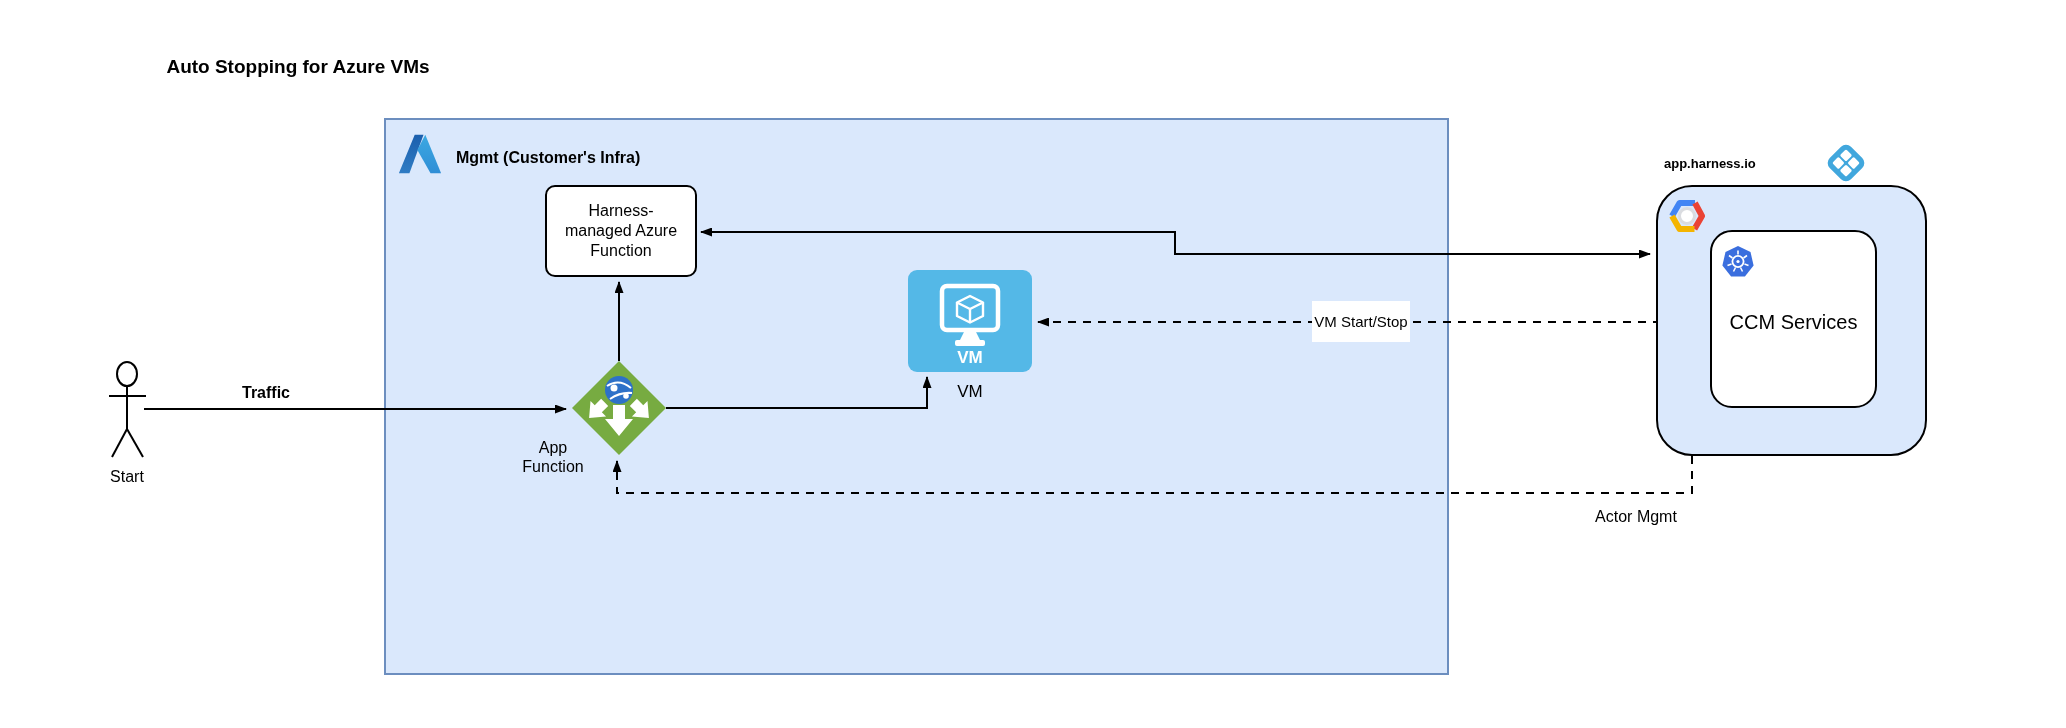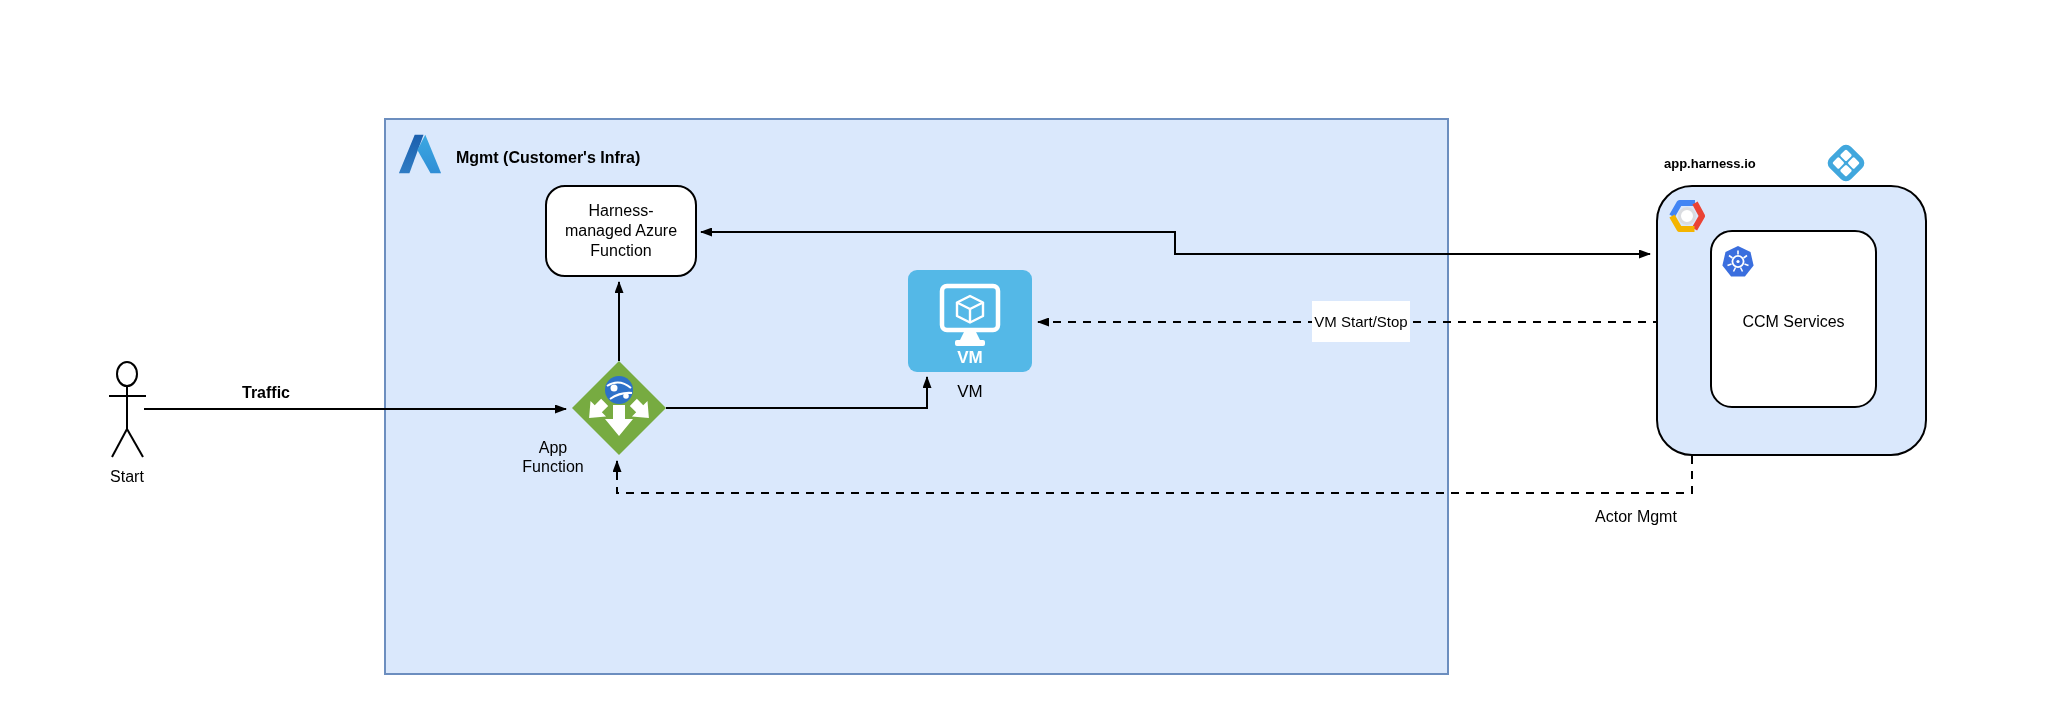--- a/index.html
+++ b/index.html
@@ -22,37 +22,38 @@
   .harness-box{
     position:absolute;left:1656px;top:185px;width:271px;height:271px;
     background:#dae8fc;border:2px solid #000;border-radius:36px;box-sizing:border-box;
   }
   .ccm-box{
     position:absolute;left:1710px;top:230px;width:167px;height:178px;
     background:#ffffff;border:2px solid #000;border-radius:22px;box-sizing:border-box;
   }
   .fn-box{
     position:absolute;left:545px;top:185px;width:152px;height:92px;
-    background:#ffffff;border:2px solid #000;border-radius:20px;box-sizing:border-box;
+    background:#ffffff;border:2px solid #000;border-radius:10px;box-sizing:border-box;
     display:flex;align-items:center;justify-content:center;
   }
   .fn-box .inner{width:118px;text-align:center;font-size:16px;line-height:20px;}
   .vm-box{
     position:absolute;left:908px;top:270px;width:124px;height:102px;
     background:#54b8e7;border-radius:9px;
   }
   .halo{background:#ffffff;padding:12px 2px;}
   svg{display:block;}
   .layer{position:absolute;left:0;top:0;}
 </style>
 </head>
 <body>
 
 <div id="canvas">
 
+  <div class="lbl bold" style="left:158px;top:55px;width:280px;font-size:19px;line-height:24px;">Auto Stopping for Azure VMs</div>
 
   <div class="azure-box"></div>
 
   <div class="harness-box"></div>
   <div class="ccm-box"></div>
 
   <svg class="layer" width="2066" height="728" viewBox="0 0 2066 728">
     <defs>
       <marker id="arr" viewBox="0 0 12 9" markerWidth="12" markerHeight="9" refX="11" refY="4.5" orient="auto-start-reverse" markerUnits="userSpaceOnUse">
         <path d="M0,0 L12,4.5 L0,9 Z" fill="#000"></path>
@@ -176,15 +177,15 @@
       <line x1="22.5" y1="13" x2="26" y2="10.5"></line>
       <line x1="23.5" y1="19" x2="27.5" y2="20.5"></line>
       <line x1="19.5" y1="22.5" x2="21.5" y2="26.5"></line>
       <line x1="14.5" y1="22.5" x2="12.5" y2="26.5"></line>
       <line x1="10.5" y1="19" x2="6.5" y2="20.5"></line>
       <line x1="11.5" y1="13" x2="8" y2="10.5"></line>
     </g>
     <circle cx="17" cy="16.5" r="1.6" fill="#ffffff"></circle>
   </svg>
 
-  <div class="lbl" style="left:1710px;top:312px;width:167px;font-size:16px;">CCM Services</div>
+  <div class="lbl" style="left:1710px;top:312px;width:167px;font-size:20px;">CCM Services</div>
 
 </div>
 
 </body></html>

